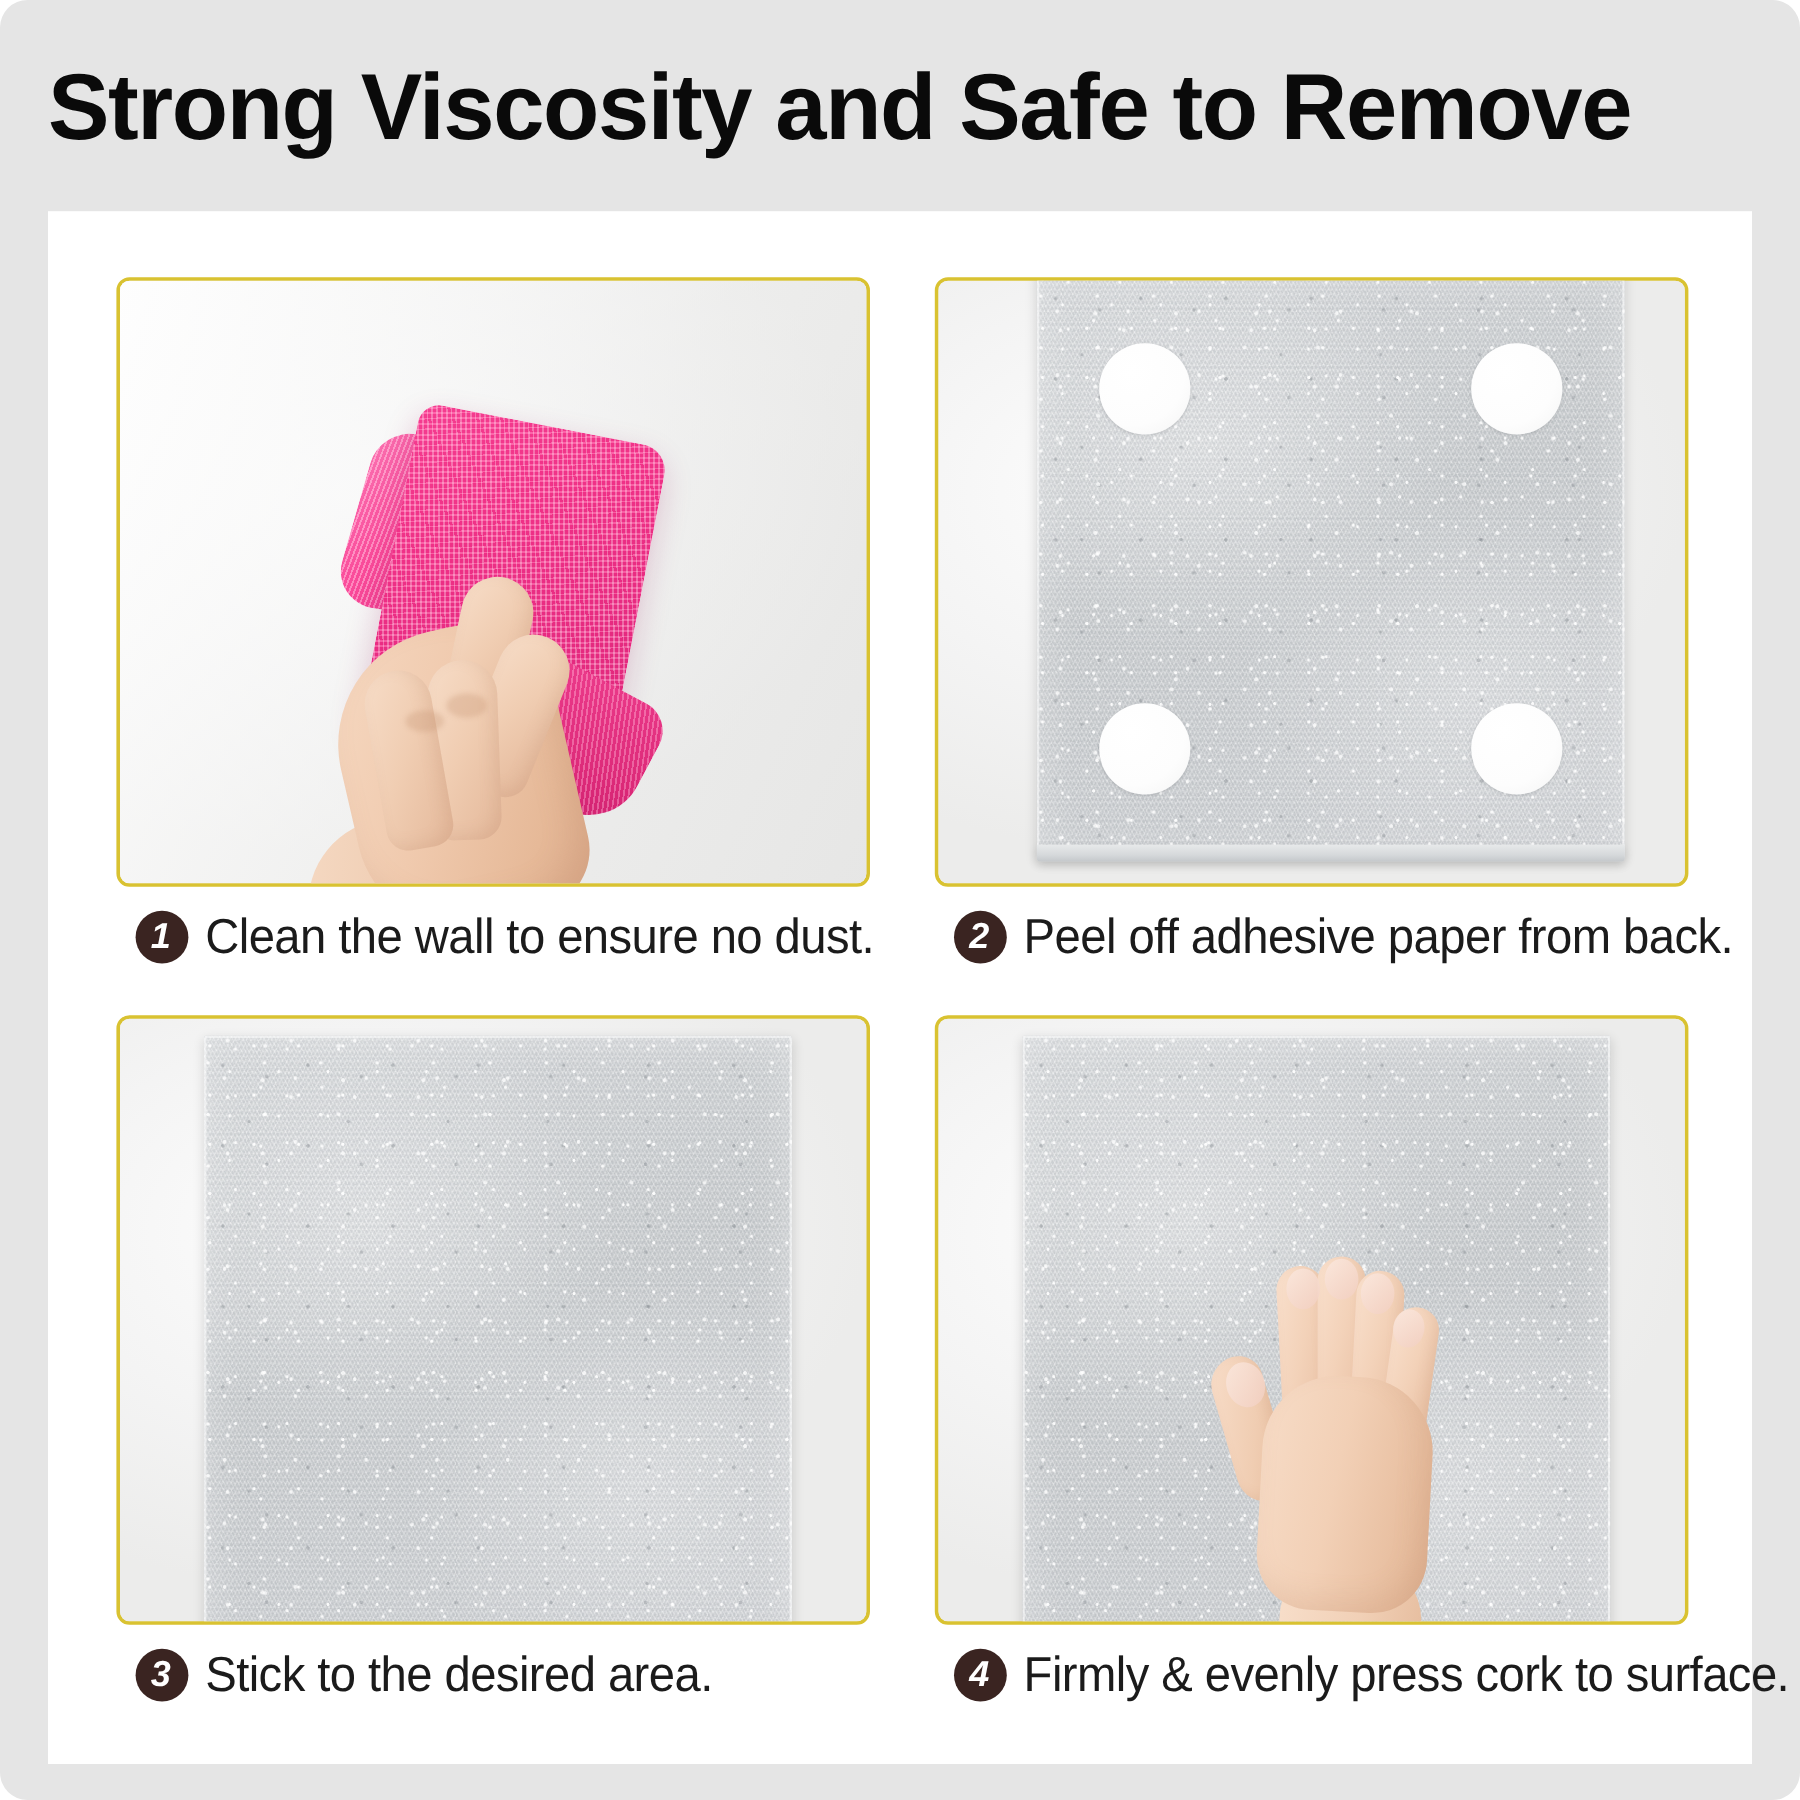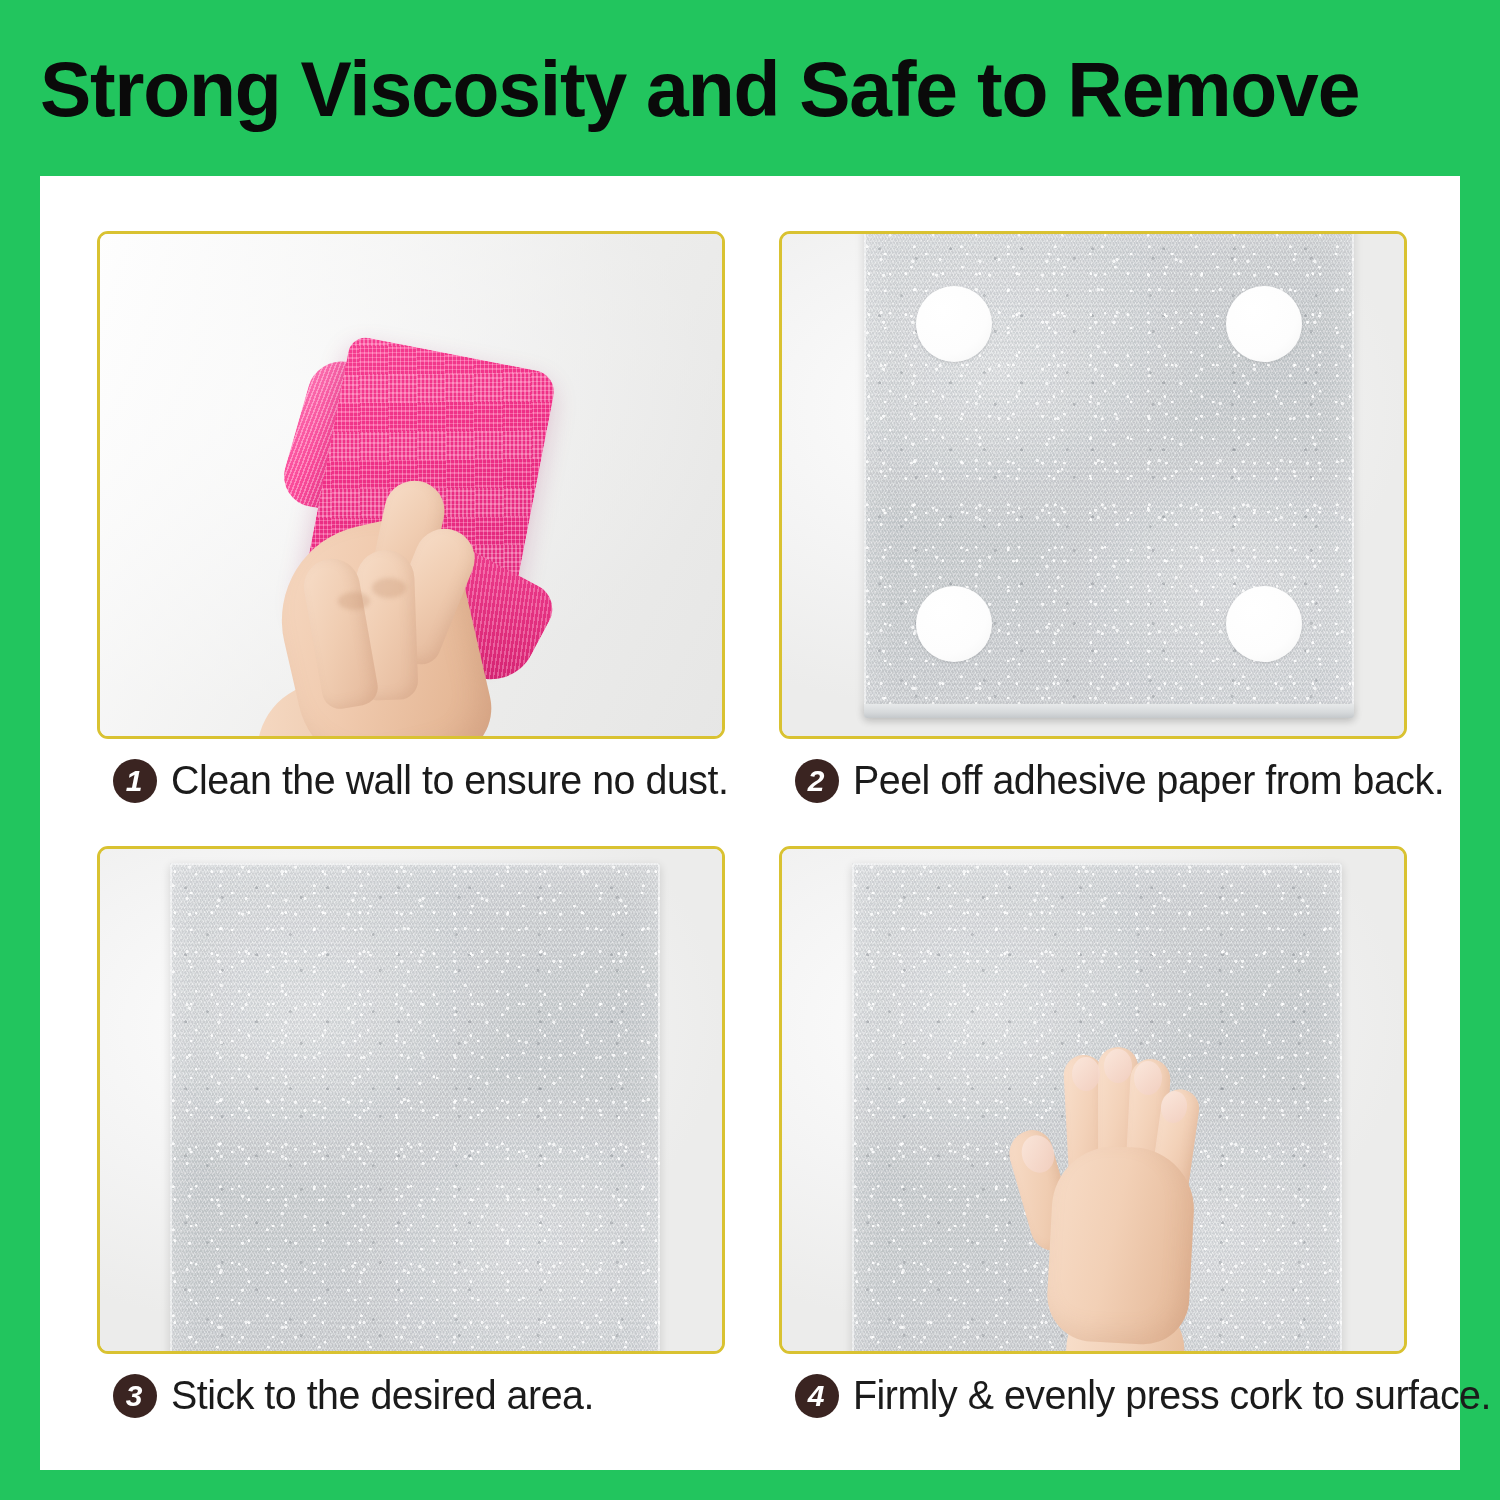--- a/index.html
+++ b/index.html
@@ -8,22 +8,23 @@
     background: #ffffff;
   }
   body {
     font-family: "Liberation Sans", sans-serif;
   }
 
   .poster {
     position: relative;
     width: 1500px;
     height: 1500px;
-    background: #22c55e;
+    background: #e5e5e5;
     overflow: hidden;
+    border-radius: 23px;
   }
 
   
   .title {
     position: absolute;
     left: 40px;
     top: 36px;
     width: 1430px;
     height: 105px;
     display: flex;

